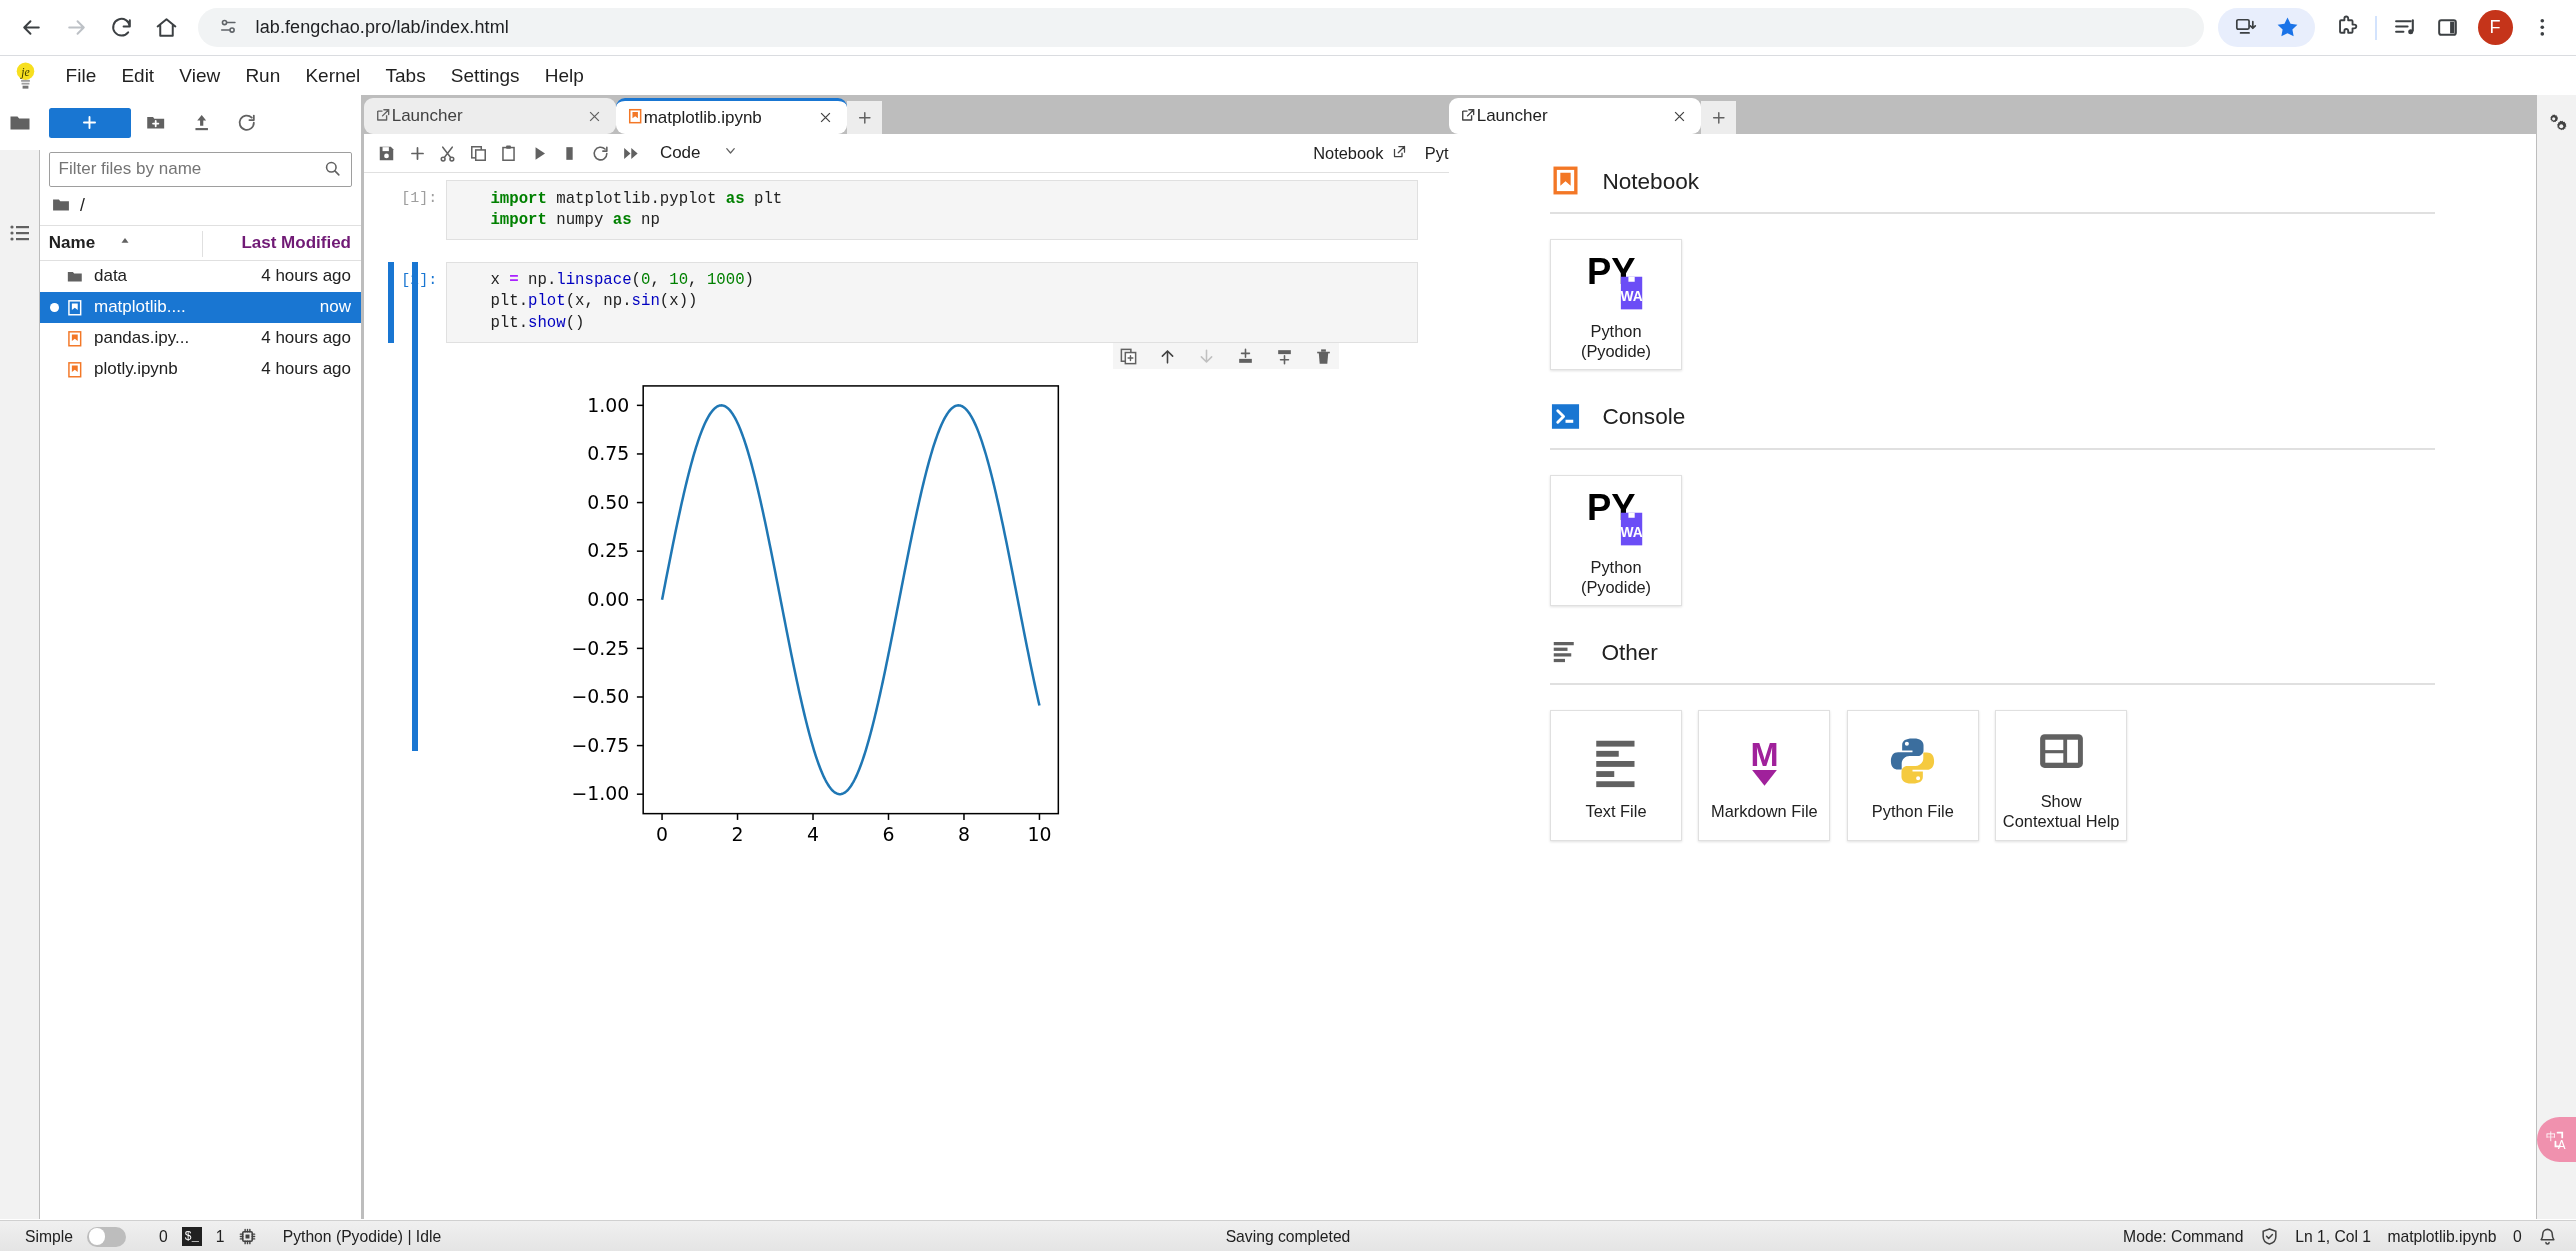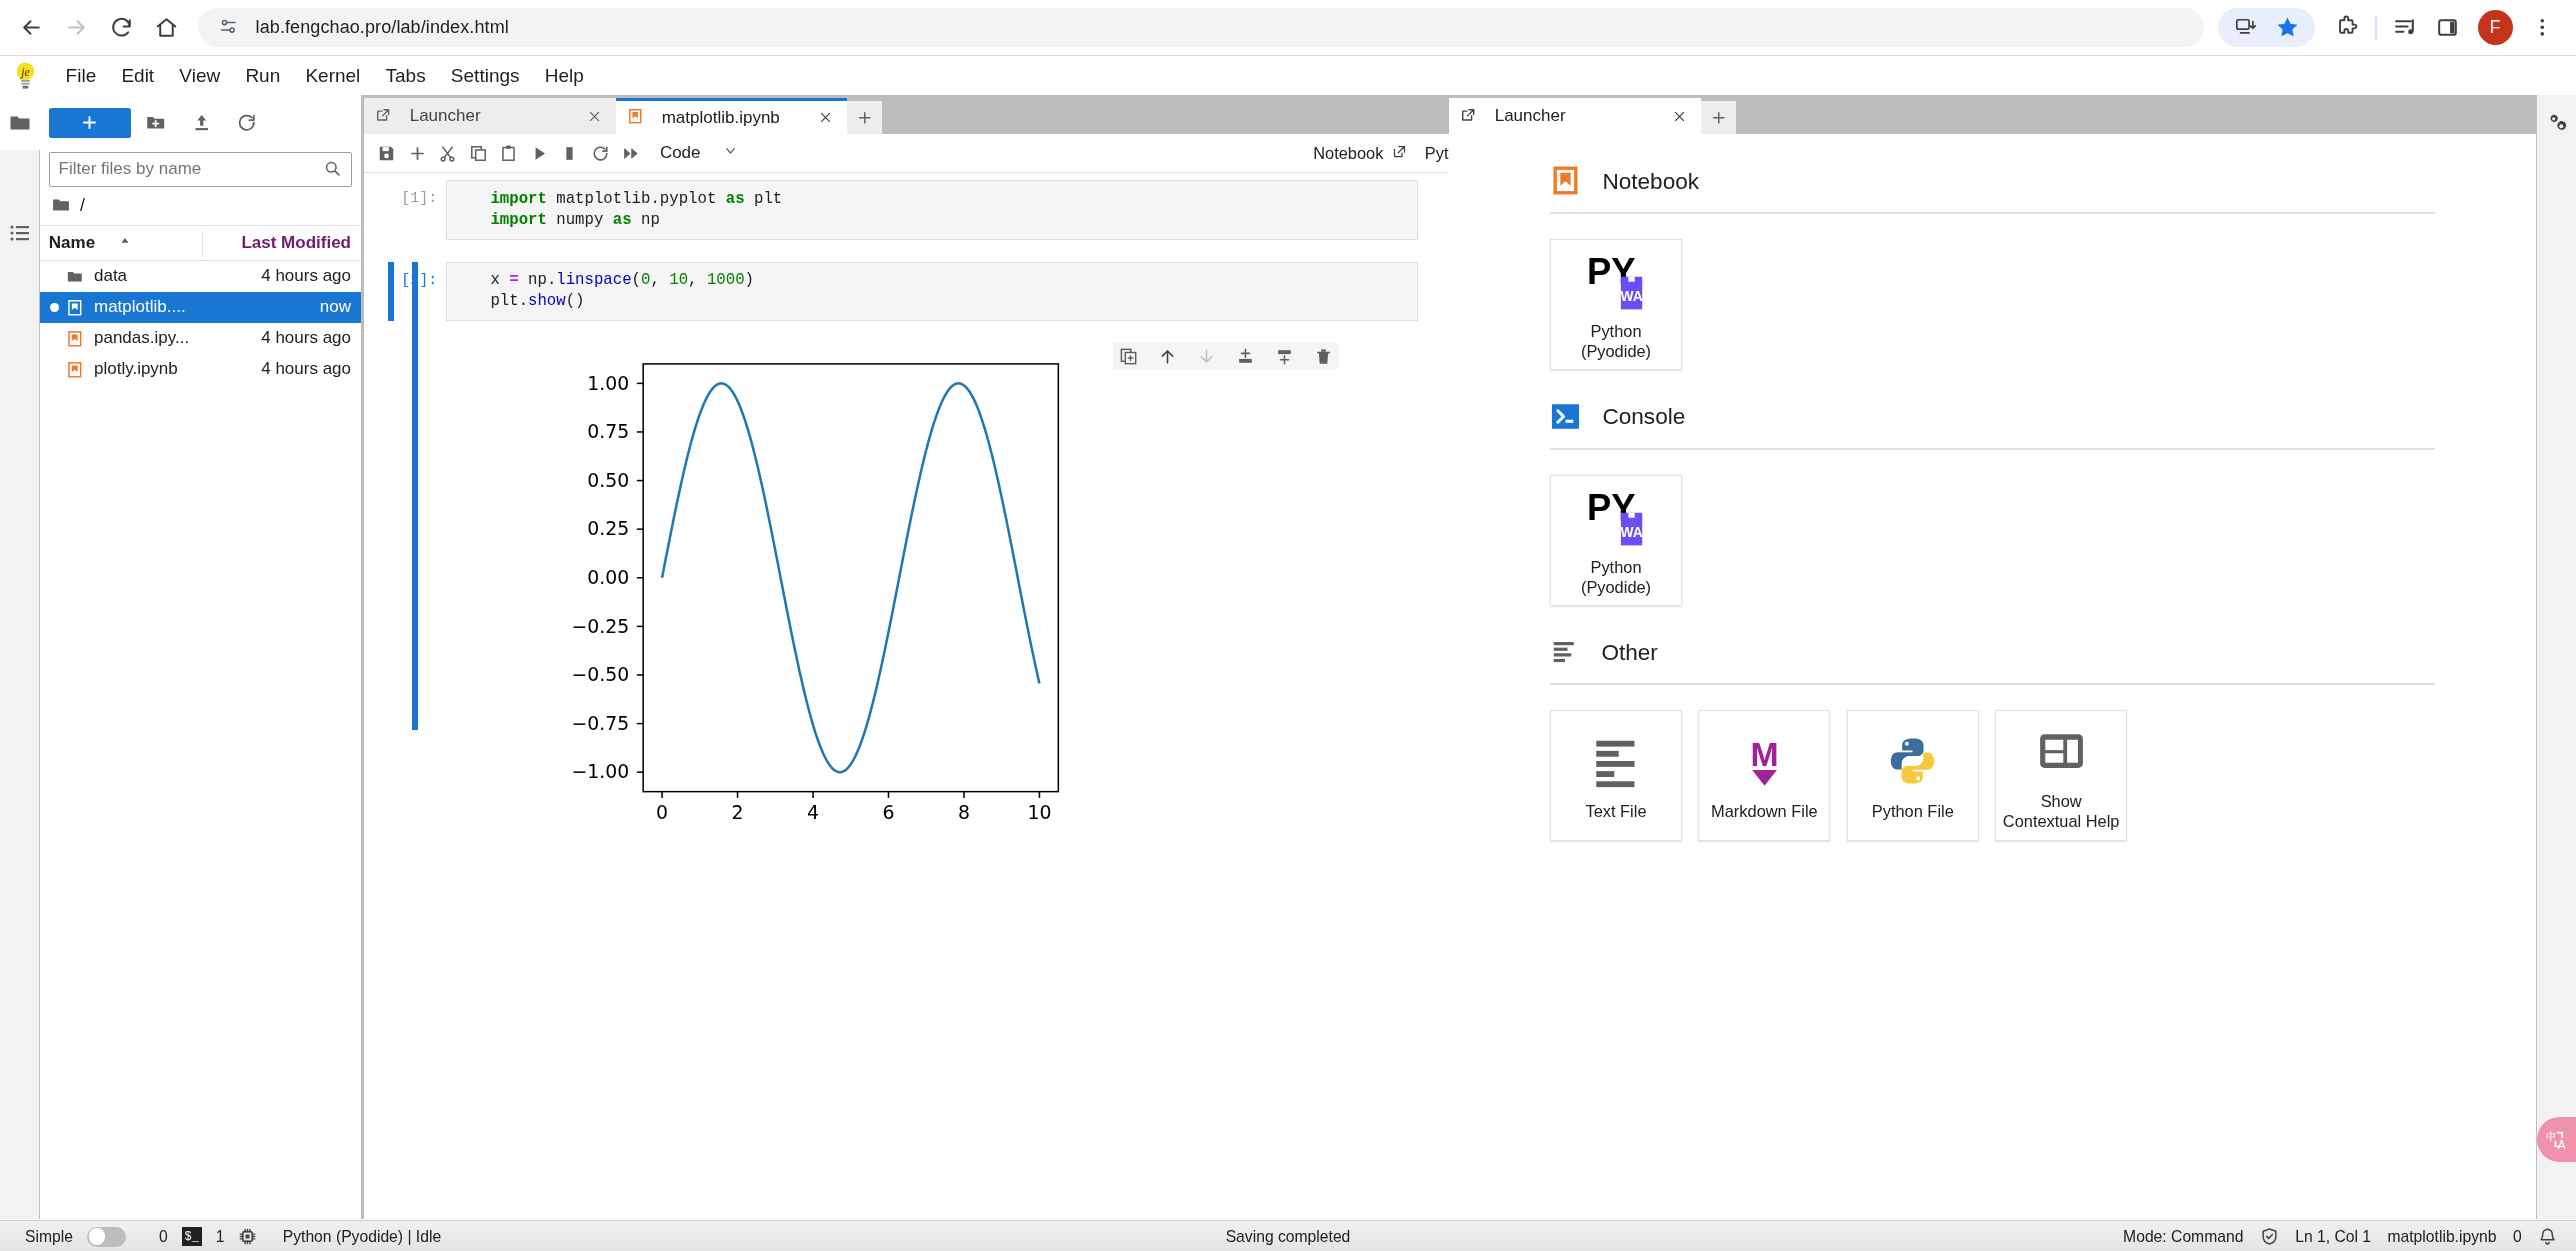--- a/index.html
+++ b/index.html
@@ -104,22 +104,22 @@
   .file-row.selected .f-icon { margin-left: 15px; }
   .f-name { font-size: 17px; color: #212121; margin-left: 8.8px; white-space: nowrap; }
   .f-date { position:absolute; right: 10px; font-size: 17px; color: #212121; }
 
   
   #notebook-dock {
     position:absolute; left: 364px; top: 0; width: 1084px; height: 1124px; background:#bdbdbd;
   }
   .tab-bar { height: 39px; display:flex; align-items:flex-end; background: #bdbdbd; }
   .tab {
-    height: 36px; display:flex; align-items:center; padding: 0 11.3px; gap: 18px;
-    background: #ededed; color:#424242; position: relative; flex: none;
+    height: 36px; display:flex; align-items:center; padding: 0 11.3px; gap: 0;
+    background: #ededed; color:#424242; position: relative; flex: none; border-radius: 9px;
   }
   .tab.active { background:#fff; color:#212121; border-top: 3.8px solid #1976d2; }
   .tab-label { font-size: 17px; white-space: nowrap; }
   .tab-close { width: 21.4px; display:flex; align-items:center; justify-content:center; }
   .tab-add { width: 35px; height: 33px; display:flex; align-items:center; justify-content:center; background:#ededed; flex:none;}
 
   #nb-body { position:absolute; left:0; top:39px; width:1224px; height:1085px; background:#fff; border-right: 1.3px solid #bdbdbd;}
   #nb-toolbar {
     height: 39px; display:flex; align-items:center; padding: 0 8.8px; gap: 2.5px;
     border-bottom: 1.3px solid #e0e0e0; position: relative;
@@ -562,20 +562,21 @@
             <div class="code-line"><span class="kw">import</span> numpy <span class="kw">as</span> np</div>
           </div>
         </div>
 
         <div class="cell active" style="margin-top:8.8px">
           <div class="cell-bar" style="position:absolute;left:24px;top:6.3px;bottom:-402px;width:6.3px;background:#1976d2"></div>
           <div class="cell-bar"></div>
           <div class="cell-prompt">[2]:</div>
           <div class="cell-input">
             <div class="code-line">x <span class="op">=</span> np.<span class="fn">linspace</span>(<span class="num">0</span>, <span class="num">10</span>, <span class="num">1000</span>)</div>
+            <div class="code-line">plt.<span class="fn">plot</span>(x, np.<span class="fn">sin</span>(x))</div>
             <div class="code-line">plt.<span class="fn">show</span>()</div>
           </div>
         </div>
 
         <div id="cell-toolbar" style="top:169px">
           <span class="ct-btn">
             <svg width="19" height="19" viewBox="0 0 24 24">
                 <rect x="3" y="3" width="12" height="15" fill="none" stroke="#616161" stroke-width="1.9"></rect>
                 <rect x="8" y="7" width="13" height="14" fill="#fff" stroke="#616161" stroke-width="1.9"></rect>
                 <path d="M14.5 11v6M11.5 14h6" stroke="#616161" stroke-width="1.8" stroke-linecap="round"></path>

